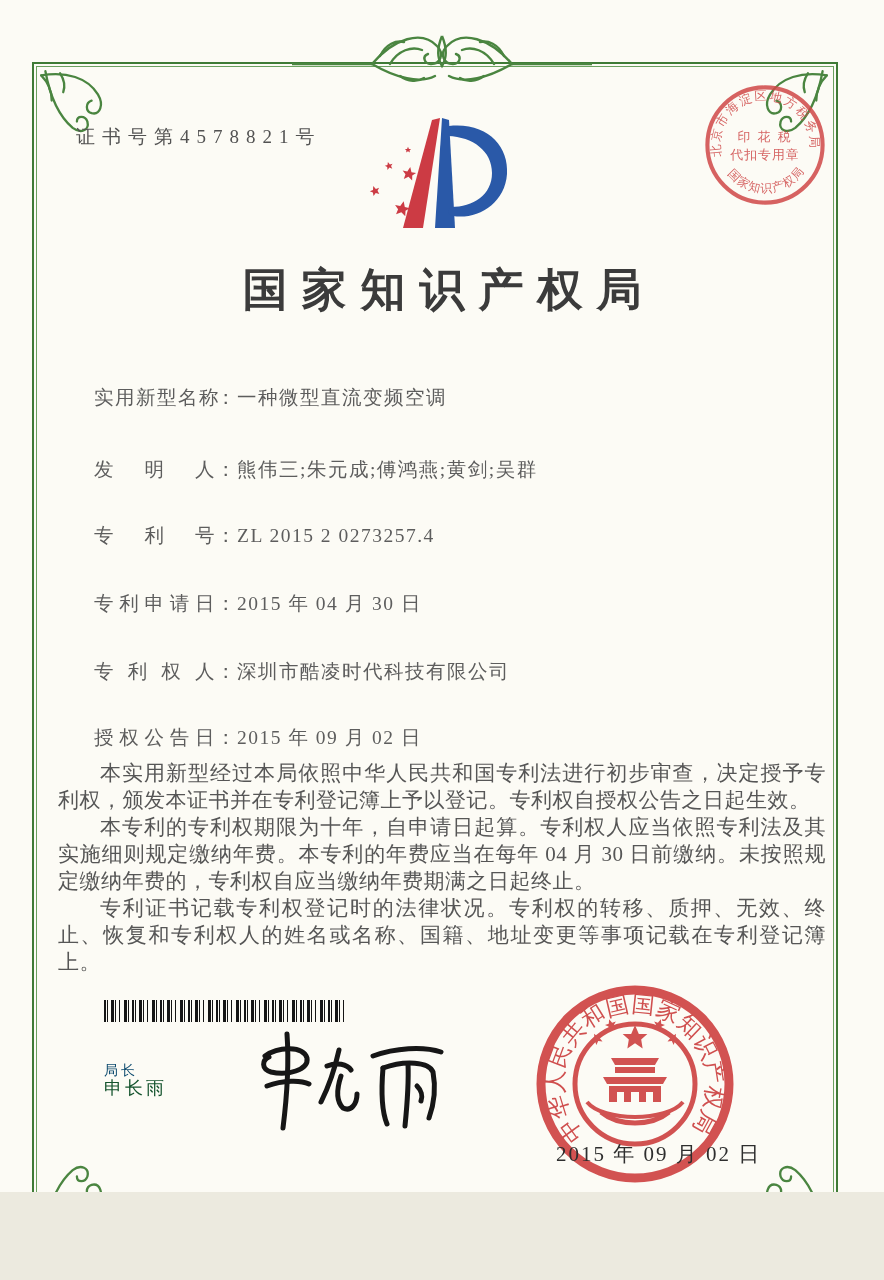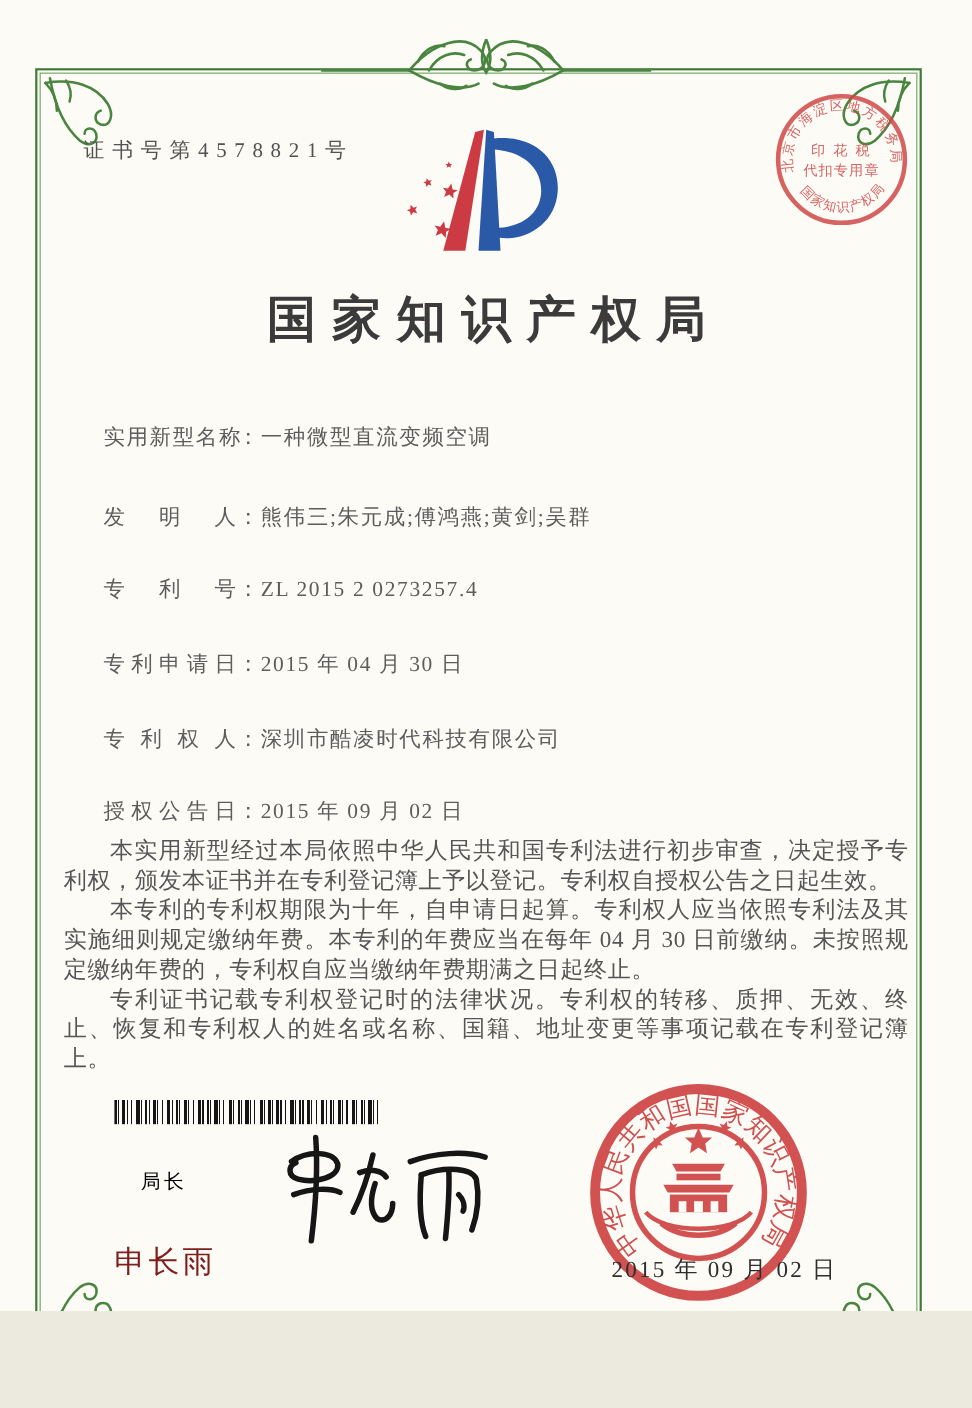--- a/index.html
+++ b/index.html
@@ -26,22 +26,22 @@
   .r0{top:384px}.r1{top:456px}.r2{top:522px}.r3{top:590px}.r4{top:658px}.r5{top:724px}
   .paras{position:absolute;left:58px;top:760px;width:768px;font-size:21px;line-height:27px;
          color:#565656;text-align:justify;letter-spacing:.5px;}
   .paras p{margin:0;text-indent:2em;}
   .barcode{position:absolute;left:104px;top:1000px;width:240px;height:22px;
     background-image:repeating-linear-gradient(90deg,
       #151515 0 2px,transparent 2px 3px,#151515 3px 4px,transparent 4px 7px,
       #151515 7px 10px,transparent 10px 11px,#151515 11px 12px,transparent 12px 15px,
       #151515 15px 16px,transparent 16px 20px,#151515 20px 23px,transparent 23px 24px,
       #151515 24px 25px,transparent 25px 28px);}
-  .signer-title{position:absolute;left:104px;top:1062px;font-size:18px;letter-spacing:3px;color:#000000;margin-left:24px;}
-  .signer-name{position:absolute;left:104px;top:1128px;font-size:28px;letter-spacing:3px;color:#7f1d1d;}
+  .signer-title{position:absolute;left:104px;top:1062px;font-size:14px;letter-spacing:3px;color:#0c4a6e;}
+  .signer-name{position:absolute;left:104px;top:1076px;font-size:18px;letter-spacing:3px;color:#14532d;}
   .signature{position:absolute;left:235px;top:1024px;width:240px;height:128px;}
   .seal-office{position:absolute;left:523px;top:972px;width:224px;height:224px;opacity:.9;}
   .seal-date{position:absolute;left:556px;top:1140px;font-size:21px;letter-spacing:2px;color:#2e2e2e;z-index:3;}
   .seal-tax{position:absolute;left:693px;top:73px;width:144px;height:144px;opacity:.85;}
   .footer{position:absolute;left:0;top:1196px;width:100%;text-align:center;font-size:16.5px;
           letter-spacing:3px;color:#0369a1;}
   svg text{font-family:"Liberation Serif","DejaVu Serif",serif;}
 </style>
 </head>
 <body>

